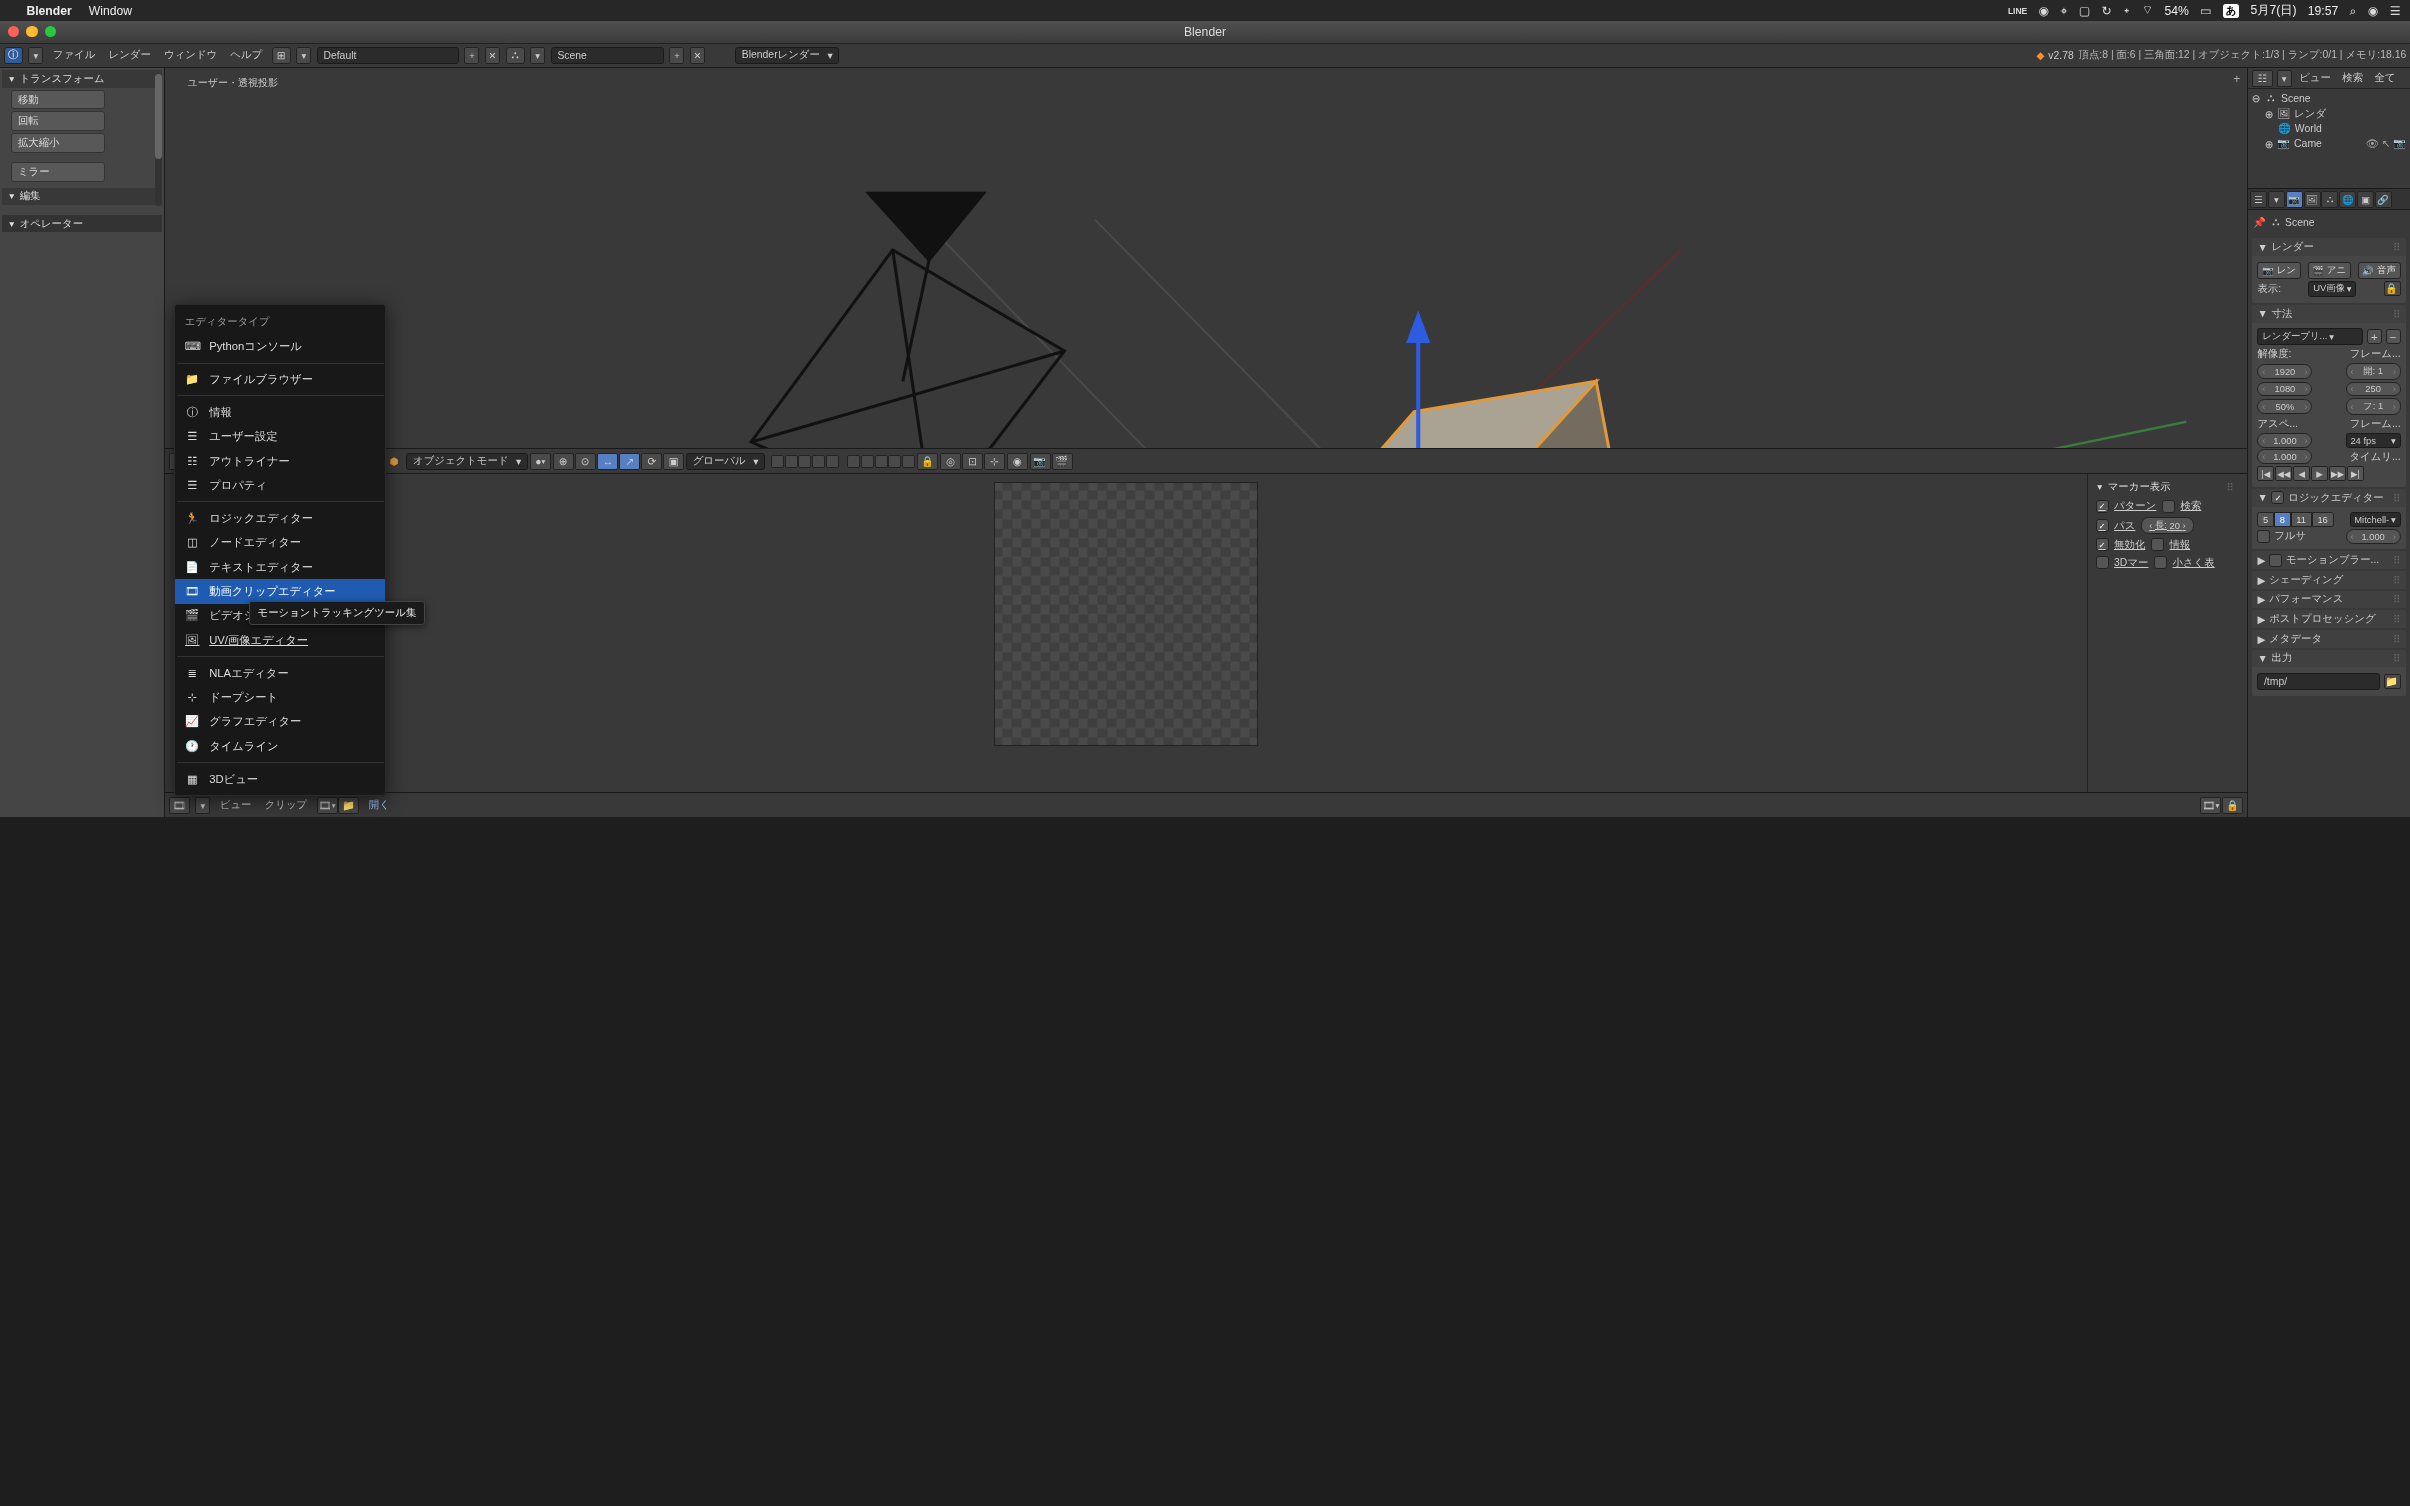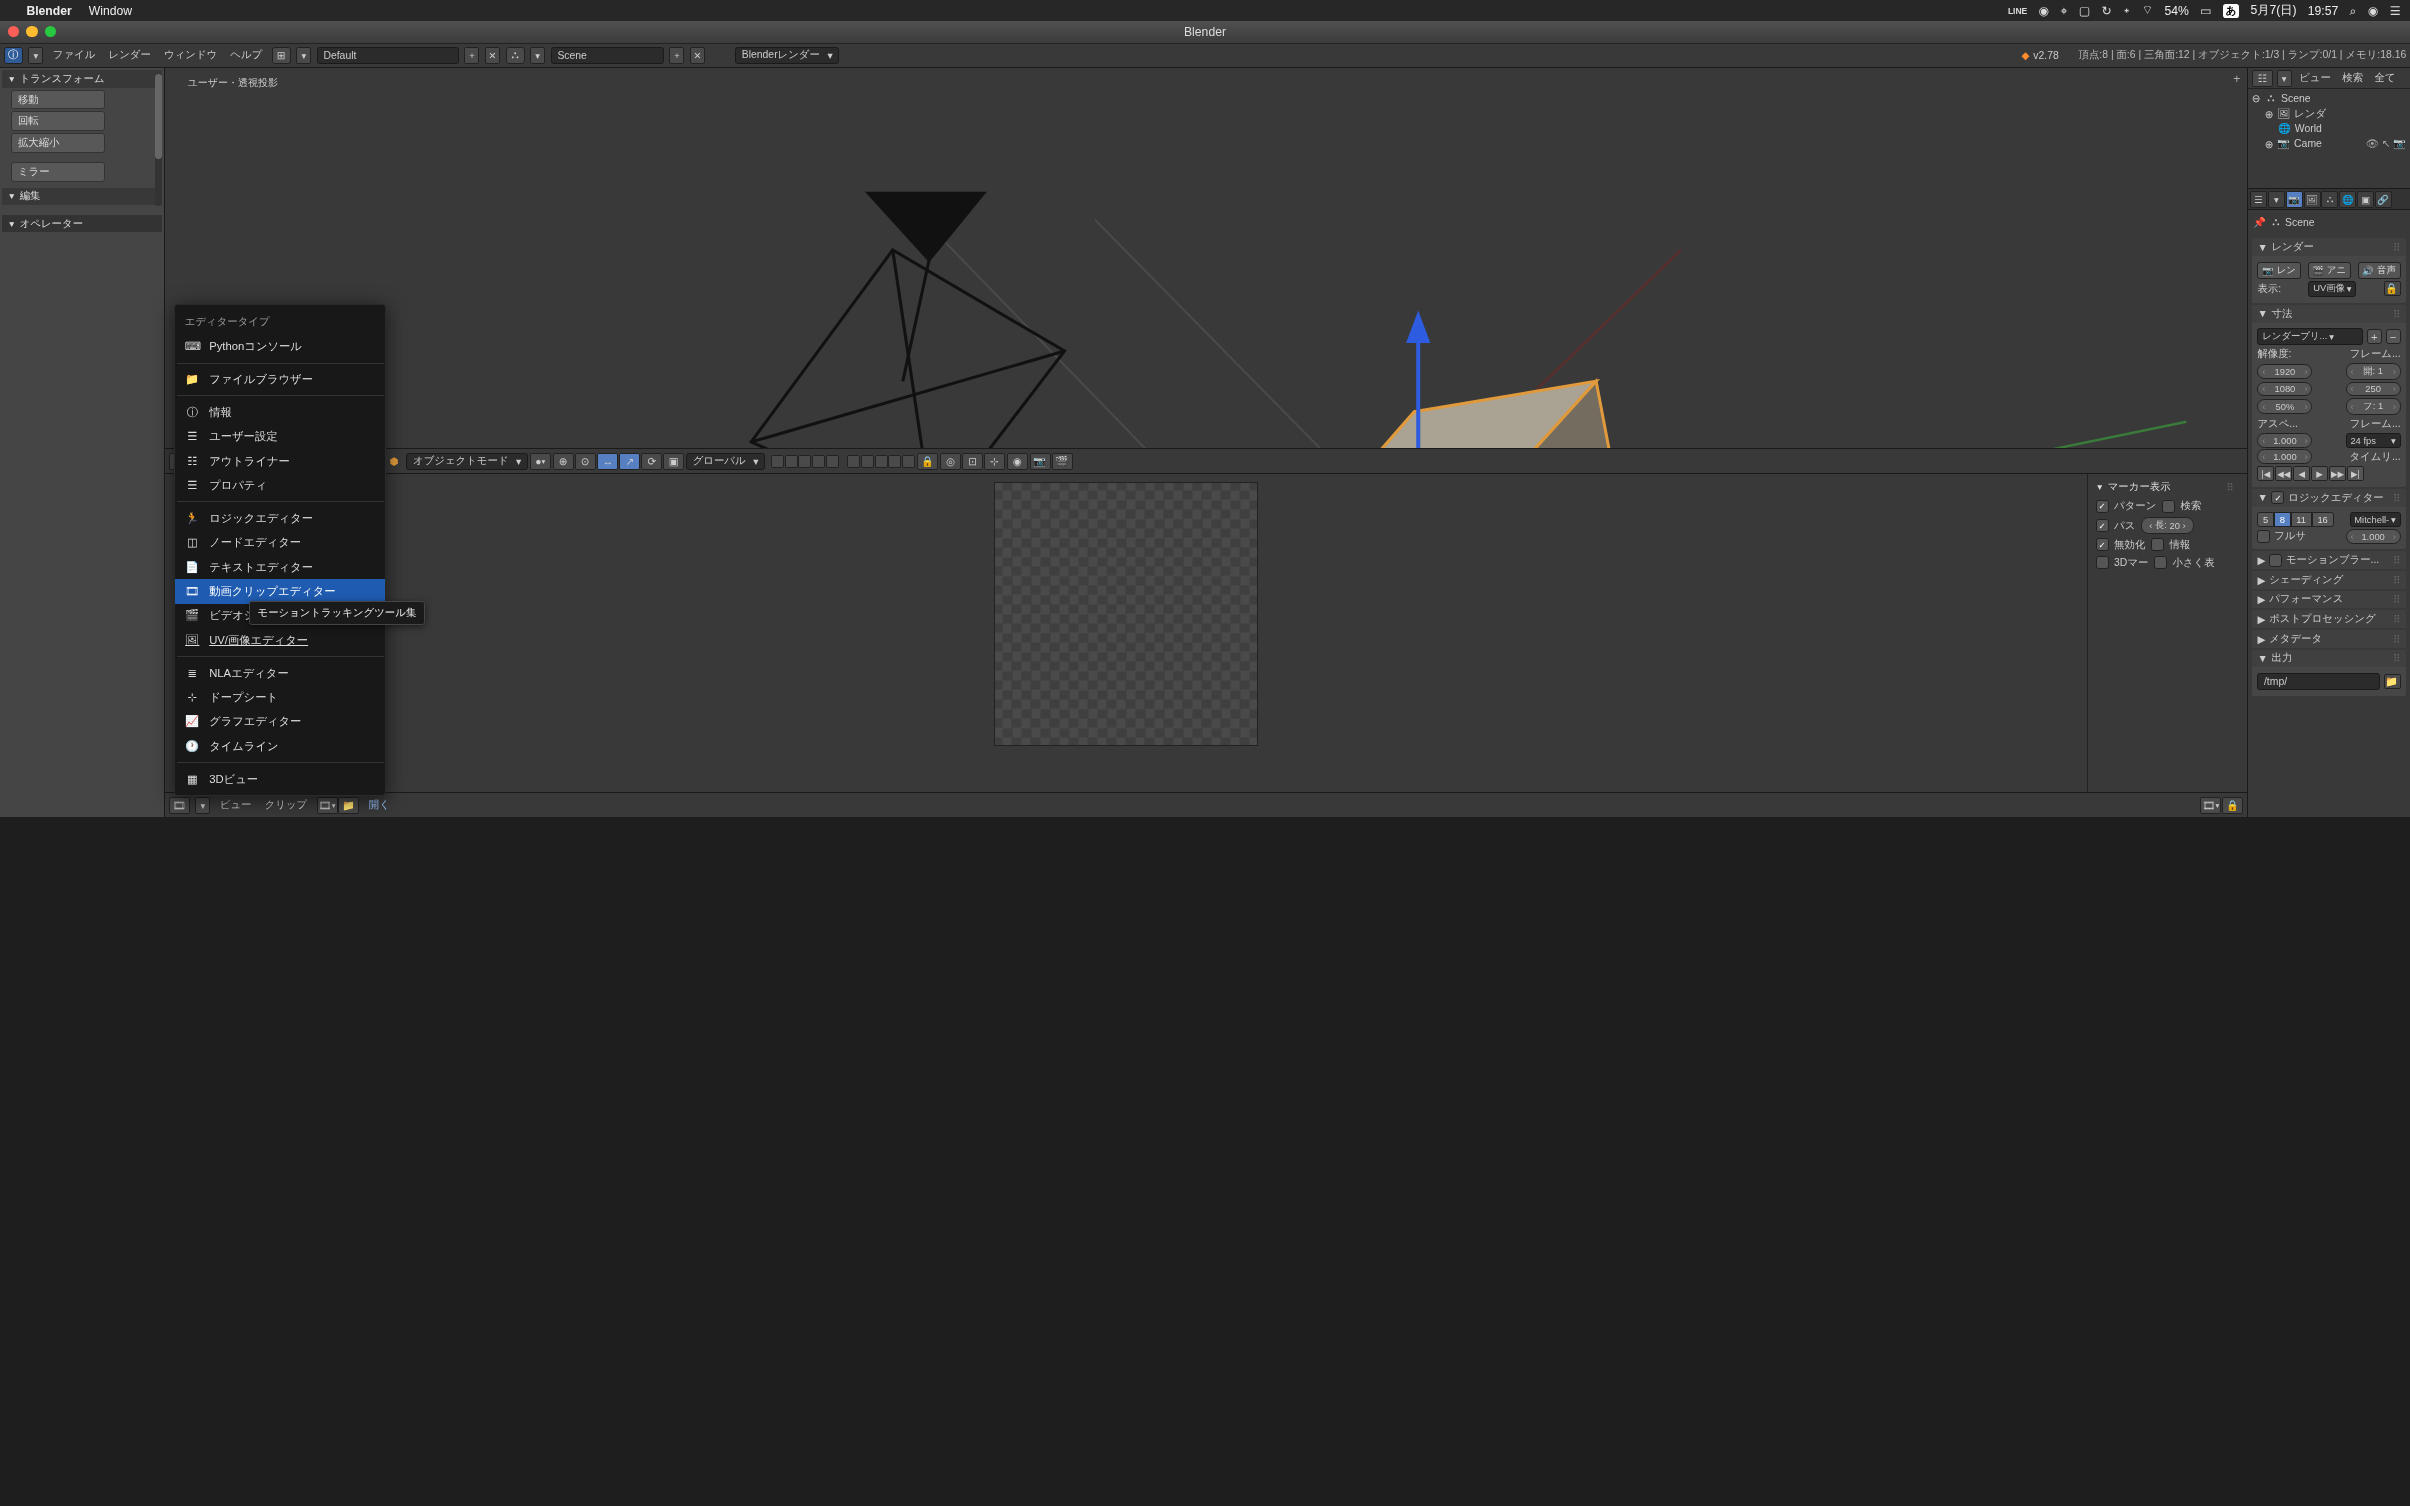--- a/index.html
+++ b/index.html
@@ -58,21 +58,21 @@
     .vh-iconbtn { width: 21px; height: 17px; background: #4a4a4a; border: 0.9px solid #222; border-radius: 1.9px; display: flex; align-items: center; justify-content: center; cursor: pointer; }
     .vh-iconbtn.active { background: #5680c2; }
     .vh-group { display: flex; gap: 0.9px; }
     
     
     .bottom-area { height: 344px; display: flex; flex-direction: column; background: #393939; border-top: 0.9px solid #1a1a1a; position: relative; }
     .bottom-main { flex: 1; background: #393939; position: relative; display: flex; }
     .clip-view { flex: 1; display: flex; align-items: flex-start; justify-content: center; padding: 3.8px; }
     .clip-canvas { width: 264px; height: 264px; background: repeating-conic-gradient(#3f3f3f 0% 25%, #4a4a4a 0% 50%) 50% / 19px 19px; border: 0.9px solid #222; margin-top: 3.8px; }
     .marker-panel { width: 160px; background: #393939; border-left: 0.9px solid #222; padding: 3.8px 7.5px; }
-    .marker-panel .row { display: flex; align-items: center; gap: 5.6px; margin: 3.8px 0; }
+    .marker-panel .row { display: flex; align-items: center; gap: 5.6px; margin: 3.8px 0; text-decoration: underline; }
     .chk { width: 13px; height: 13px; border-radius: 2.8px; background: #555; border: 0.9px solid #222; display: inline-flex; align-items: center; justify-content: center; }
     .chk.on::after { content: '✓'; font-size: 8.5px; color: #fff; }
     .num-field { background: #555; border: 0.9px solid #222; border-radius: 7.5px; padding: 0.9px 5.6px; display: flex; align-items: center; justify-content: center; font-size: 9.4px; min-width: 53px;}
     
     .bottom-header { height: 24.5px; background: #393939; border-top: 0.9px solid #1a1a1a; display: flex; align-items: center; padding: 0 3.8px; gap: 5.6px; }
     
     
     .right-col { display: flex; flex-direction: column; background: #393939; border-left: 0.9px solid #1a1a1a; }
     .outliner { height: 121px; border-bottom: 0.9px solid #1a1a1a; display: flex; flex-direction: column; }
     .outliner-hdr { height: 21px; background: #393939; display: flex; align-items: center; padding: 0 3.8px; gap: 3.8px; border-bottom: 0.9px solid #222; }
@@ -176,21 +176,21 @@
   <span class="sqbtn">+</span>
   <span class="sqbtn">✕</span>
   <span style="width:19px;"></span>
   <div class="dropdown-field" style="width:104px;">
       <span>Blenderレンダー</span>
       <span style="margin-left:auto">▾</span>
     </div>
   <div class="infobar-stats">
     <span class="orange">◆</span>
     <span>v2.78</span>
-    <span style="color:#bbb;margin-left:16px;">頂点:8 | 面:6 | 三角面:12 | オブジェクト:1/3 | ランプ:0/1 | メモリ:18.16</span>
+    <span style="color:#bbb;margin-left:1px;">頂点:8 | 面:6 | 三角面:12 | オブジェクト:1/3 | ランプ:0/1 | メモリ:18.16</span>
   </div>
 </div>
 
 <div class="main-container">
 
   <div class="left-col">
     <div class="tool-panel-inner">
       <div class="panel-hdr">
           <span class="arrow">▼</span>
           <span>トランスフォーム</span>

